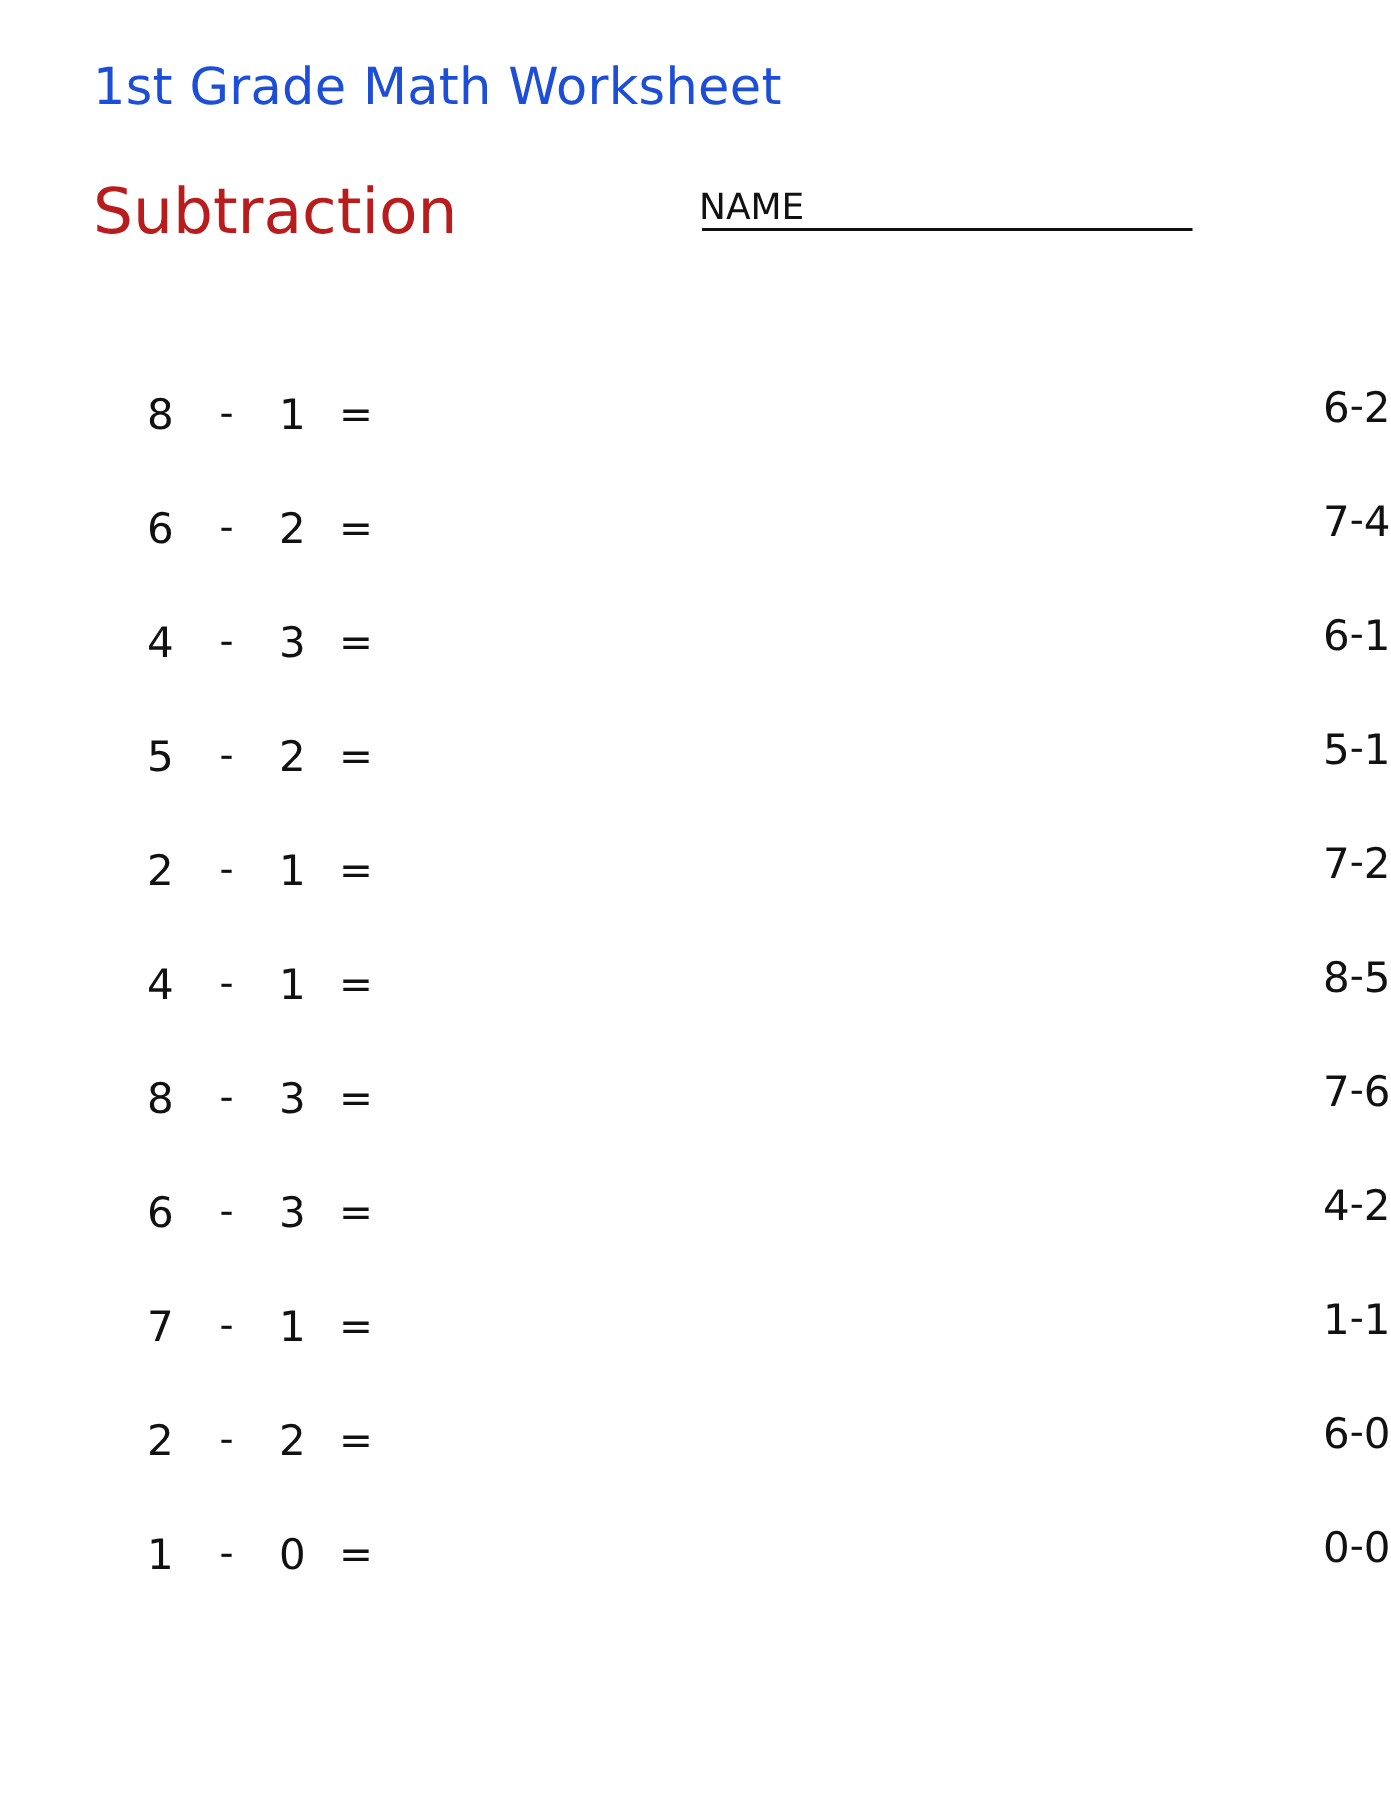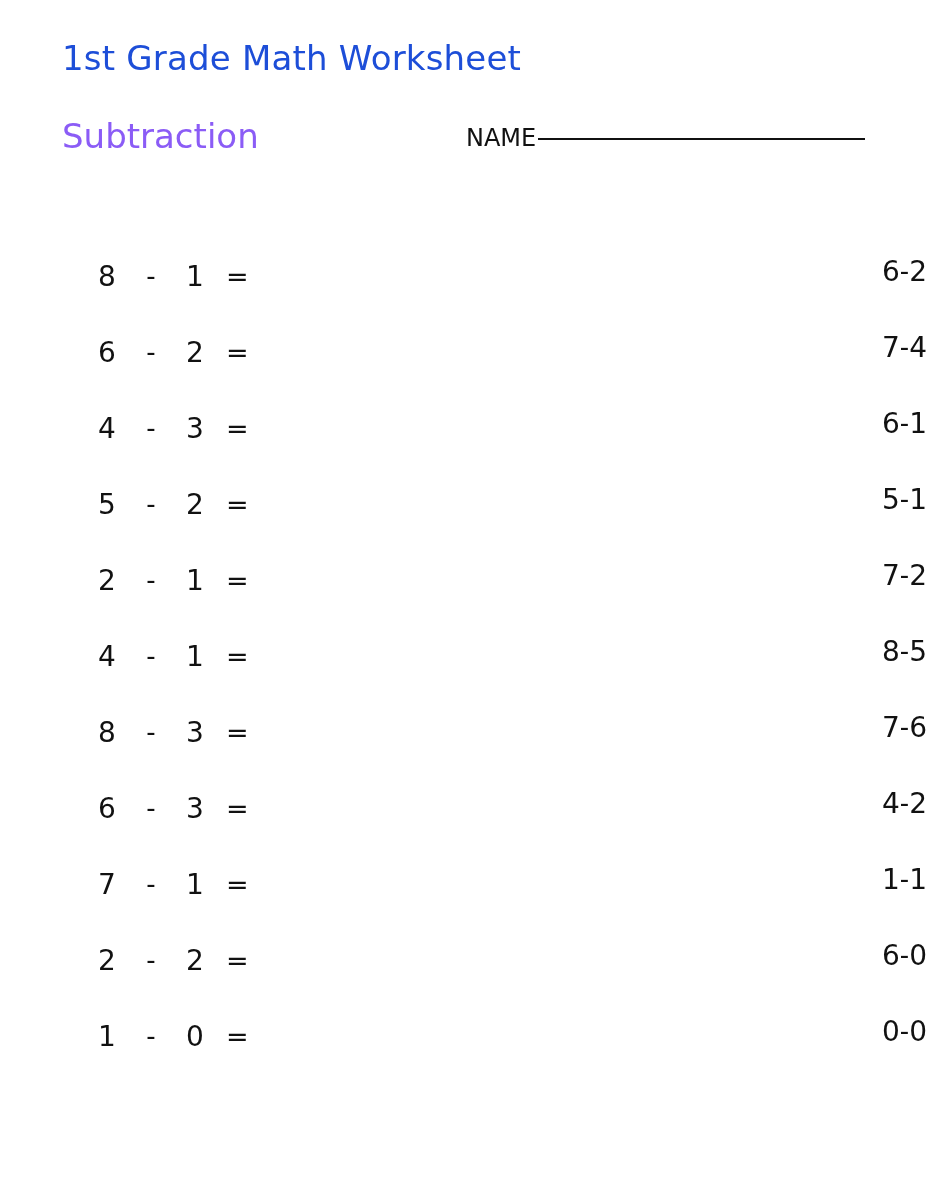--- a/index.html
+++ b/index.html
@@ -28,31 +28,32 @@
     font-size: 34px;
     font-weight: 400;
     letter-spacing: 0.2px;
     color: #1d4ed8;
     white-space: nowrap;
   }
   .subtitle {
     position: absolute;
     left: 62px;
     top: 116px;
-    font-size: 34px;
+    font-size: 42px;
     font-weight: 400;
-    color: #8b5cf6;
+    color: #b91c1c;
     white-space: nowrap;
   }
   .name-block {
     position: absolute;
     left: 466px;
     top: 126px;
     display: flex;
-    align-items: center;
+    align-items: flex-start;
+    flex-direction: column;
   }
   .name-label {
     font-size: 24px;
     color: #111111;
     line-height: 1;
     padding-bottom: 2px;
   }
   .name-rule {
     width: 327px;
     height: 0;

